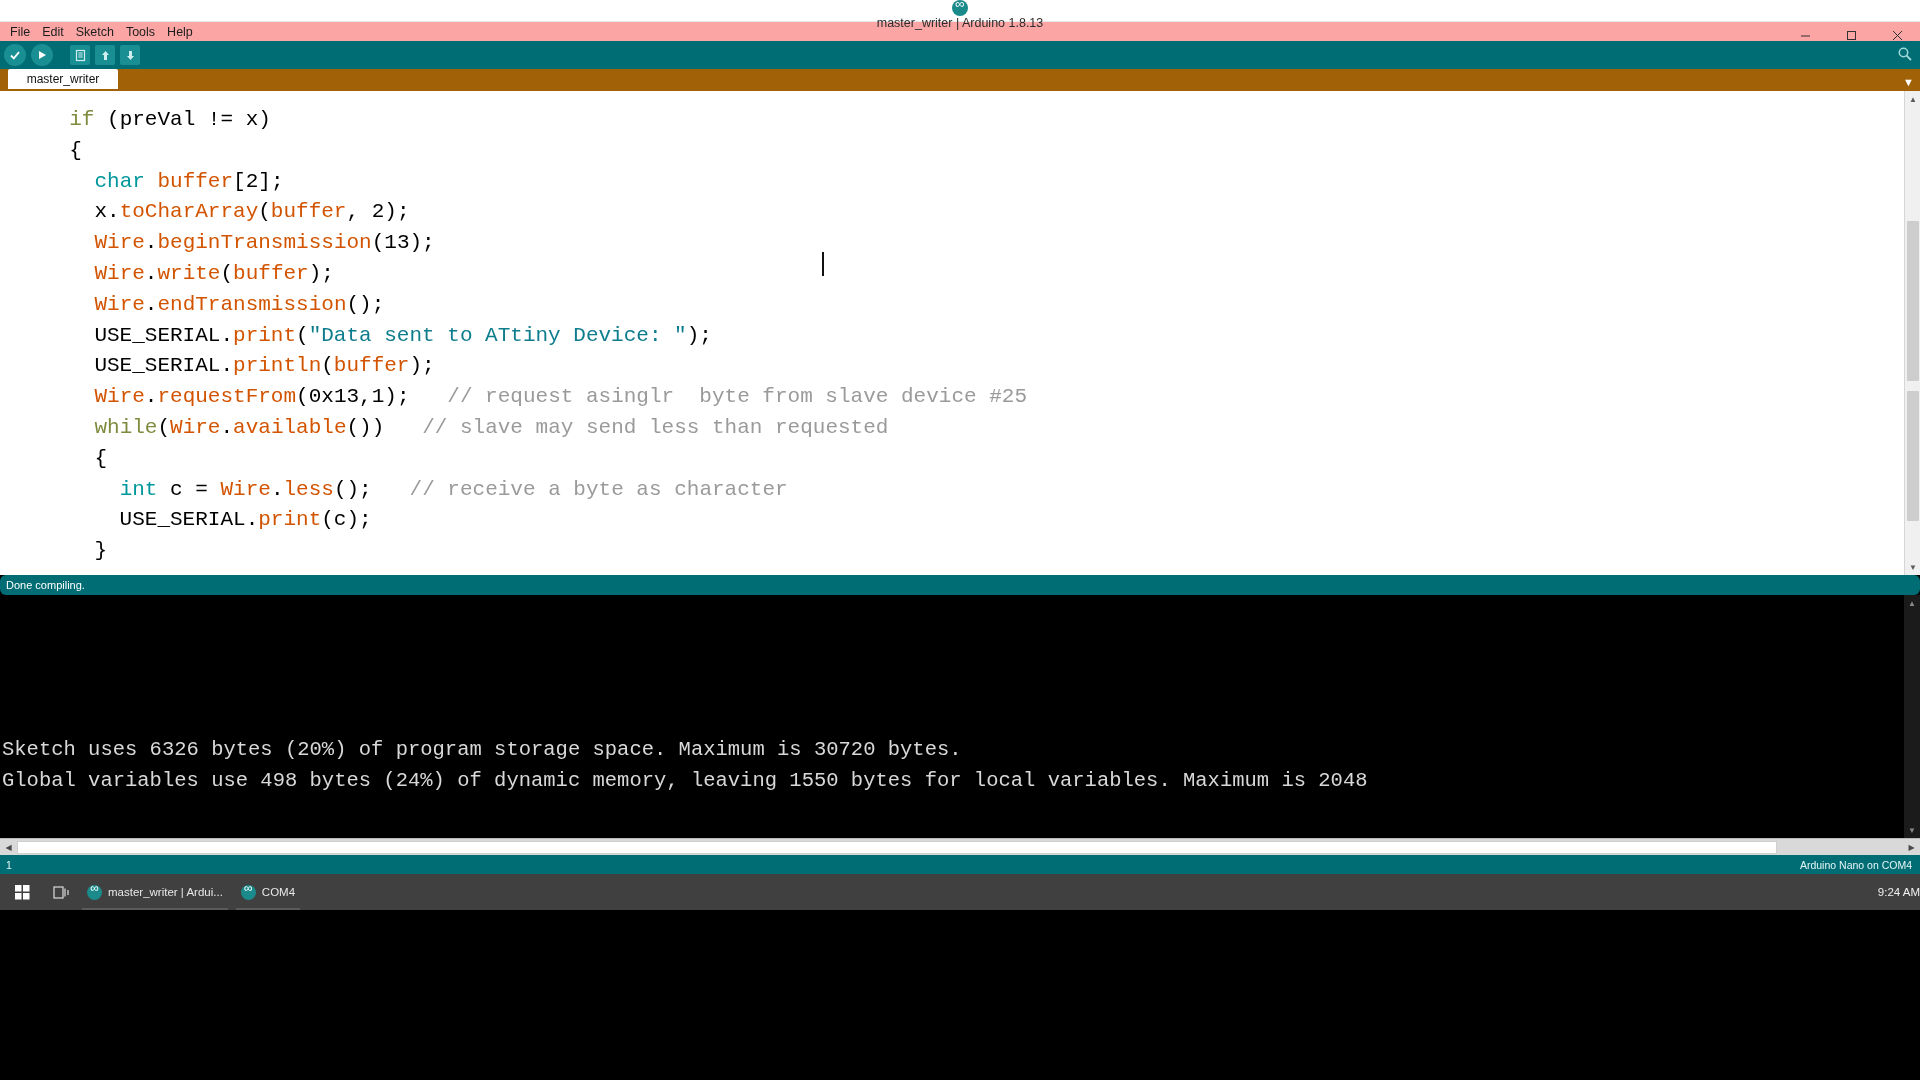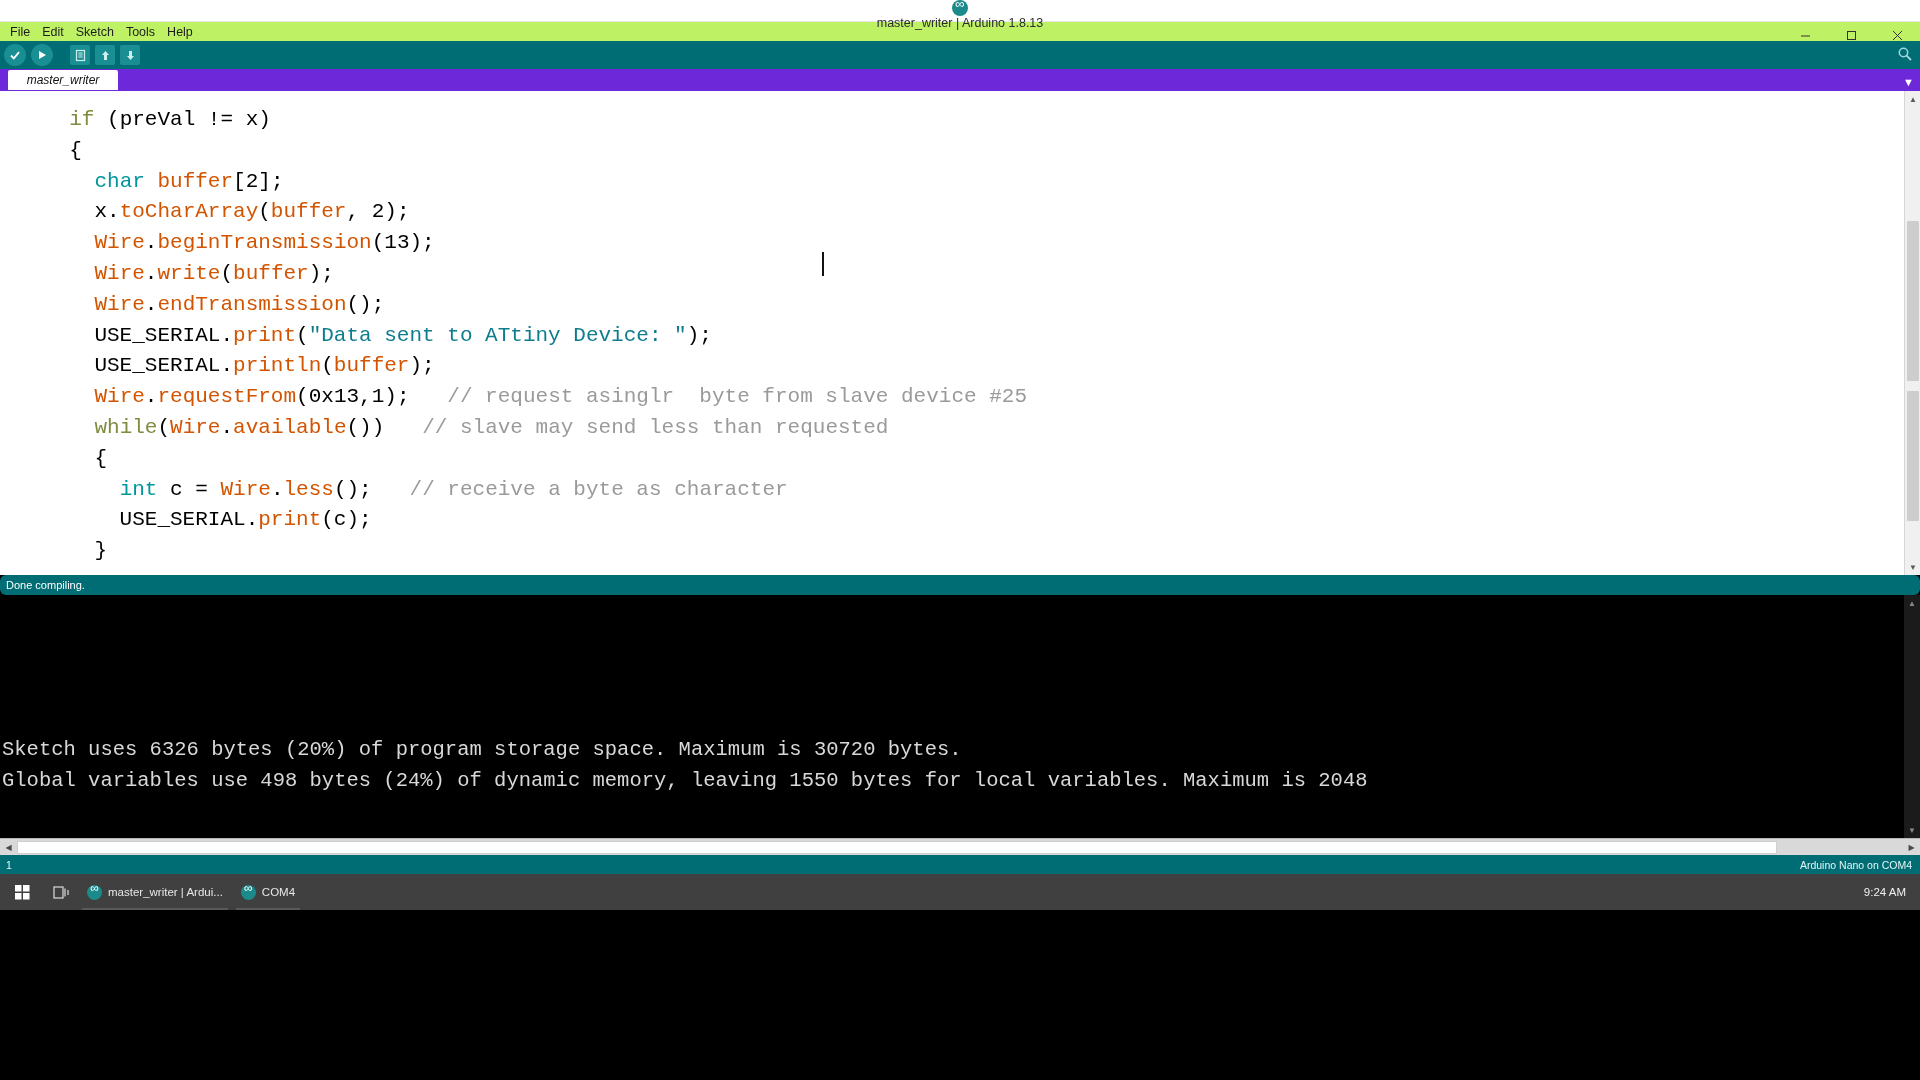--- a/index.html
+++ b/index.html
@@ -36,21 +36,21 @@
     margin-left: auto; display: flex; height: 100%;
   }
   .titlebar .win-btn {
     width: 46px; height: 100%;
     display: flex; align-items: center; justify-content: center;
     font-size: 12px; color: #333;
   }
 
   
   .menubar {
-    height: 19px; background: #bef264;
+    height: 19px; background: #fca5a5;
     display: flex; align-items: center;
     padding-left: 4px;
   }
   .menubar .menu-item {
     font-size: 12.5px; color: #1d1d1d;
     padding: 1px 6px;
     white-space: nowrap;
   }
 
   
@@ -76,24 +76,23 @@
   }
   .tb-gap { width: 12px; }
   .tb-right {
     position: absolute; right: 4px; top: 2px;
     width: 22px; height: 22px;
     display: flex; align-items: center; justify-content: center;
   }
 
   
   .tabstrip {
-    height: 22px; background: #6d28d9;
-    display: flex; align-items: center;
-    position: relative;
-    font-style: italic;
+    height: 22px; background: #a16207;
+    display: flex; align-items: flex-start;
+    position: relative;
   }
   .tab {
     background: #ffffff;
     height: 20px; min-width: 110px;
     margin-left: 8px;
     display: flex; align-items: center; justify-content: center;
     font-size: 12px; color: #111;
     border-radius: 2px 2px 0 0;
     padding: 0 14px;
   }
@@ -265,21 +264,21 @@
     content: "∞"; position: absolute; left: 0; right: 0; top: -4px;
     text-align: center; color: #fff; font-size: 12px;
   }
   .task-btn.active::after {
     content: ""; position: absolute;
     left: 4px; right: 4px; bottom: 0;
     height: 2px; background: #5a5a5a;
   }
   .tb-clock {
     margin-left: auto; color: #f0f0f0;
-    font-size: 11.5px; padding-right: 14px;
+    font-size: 11.5px; 
     text-align: right;
   }
 
   svg { display: block; }
 </style>
 </head>
 <body>
 
 <div class="titlebar">
   <div class="app-icon"></div>

